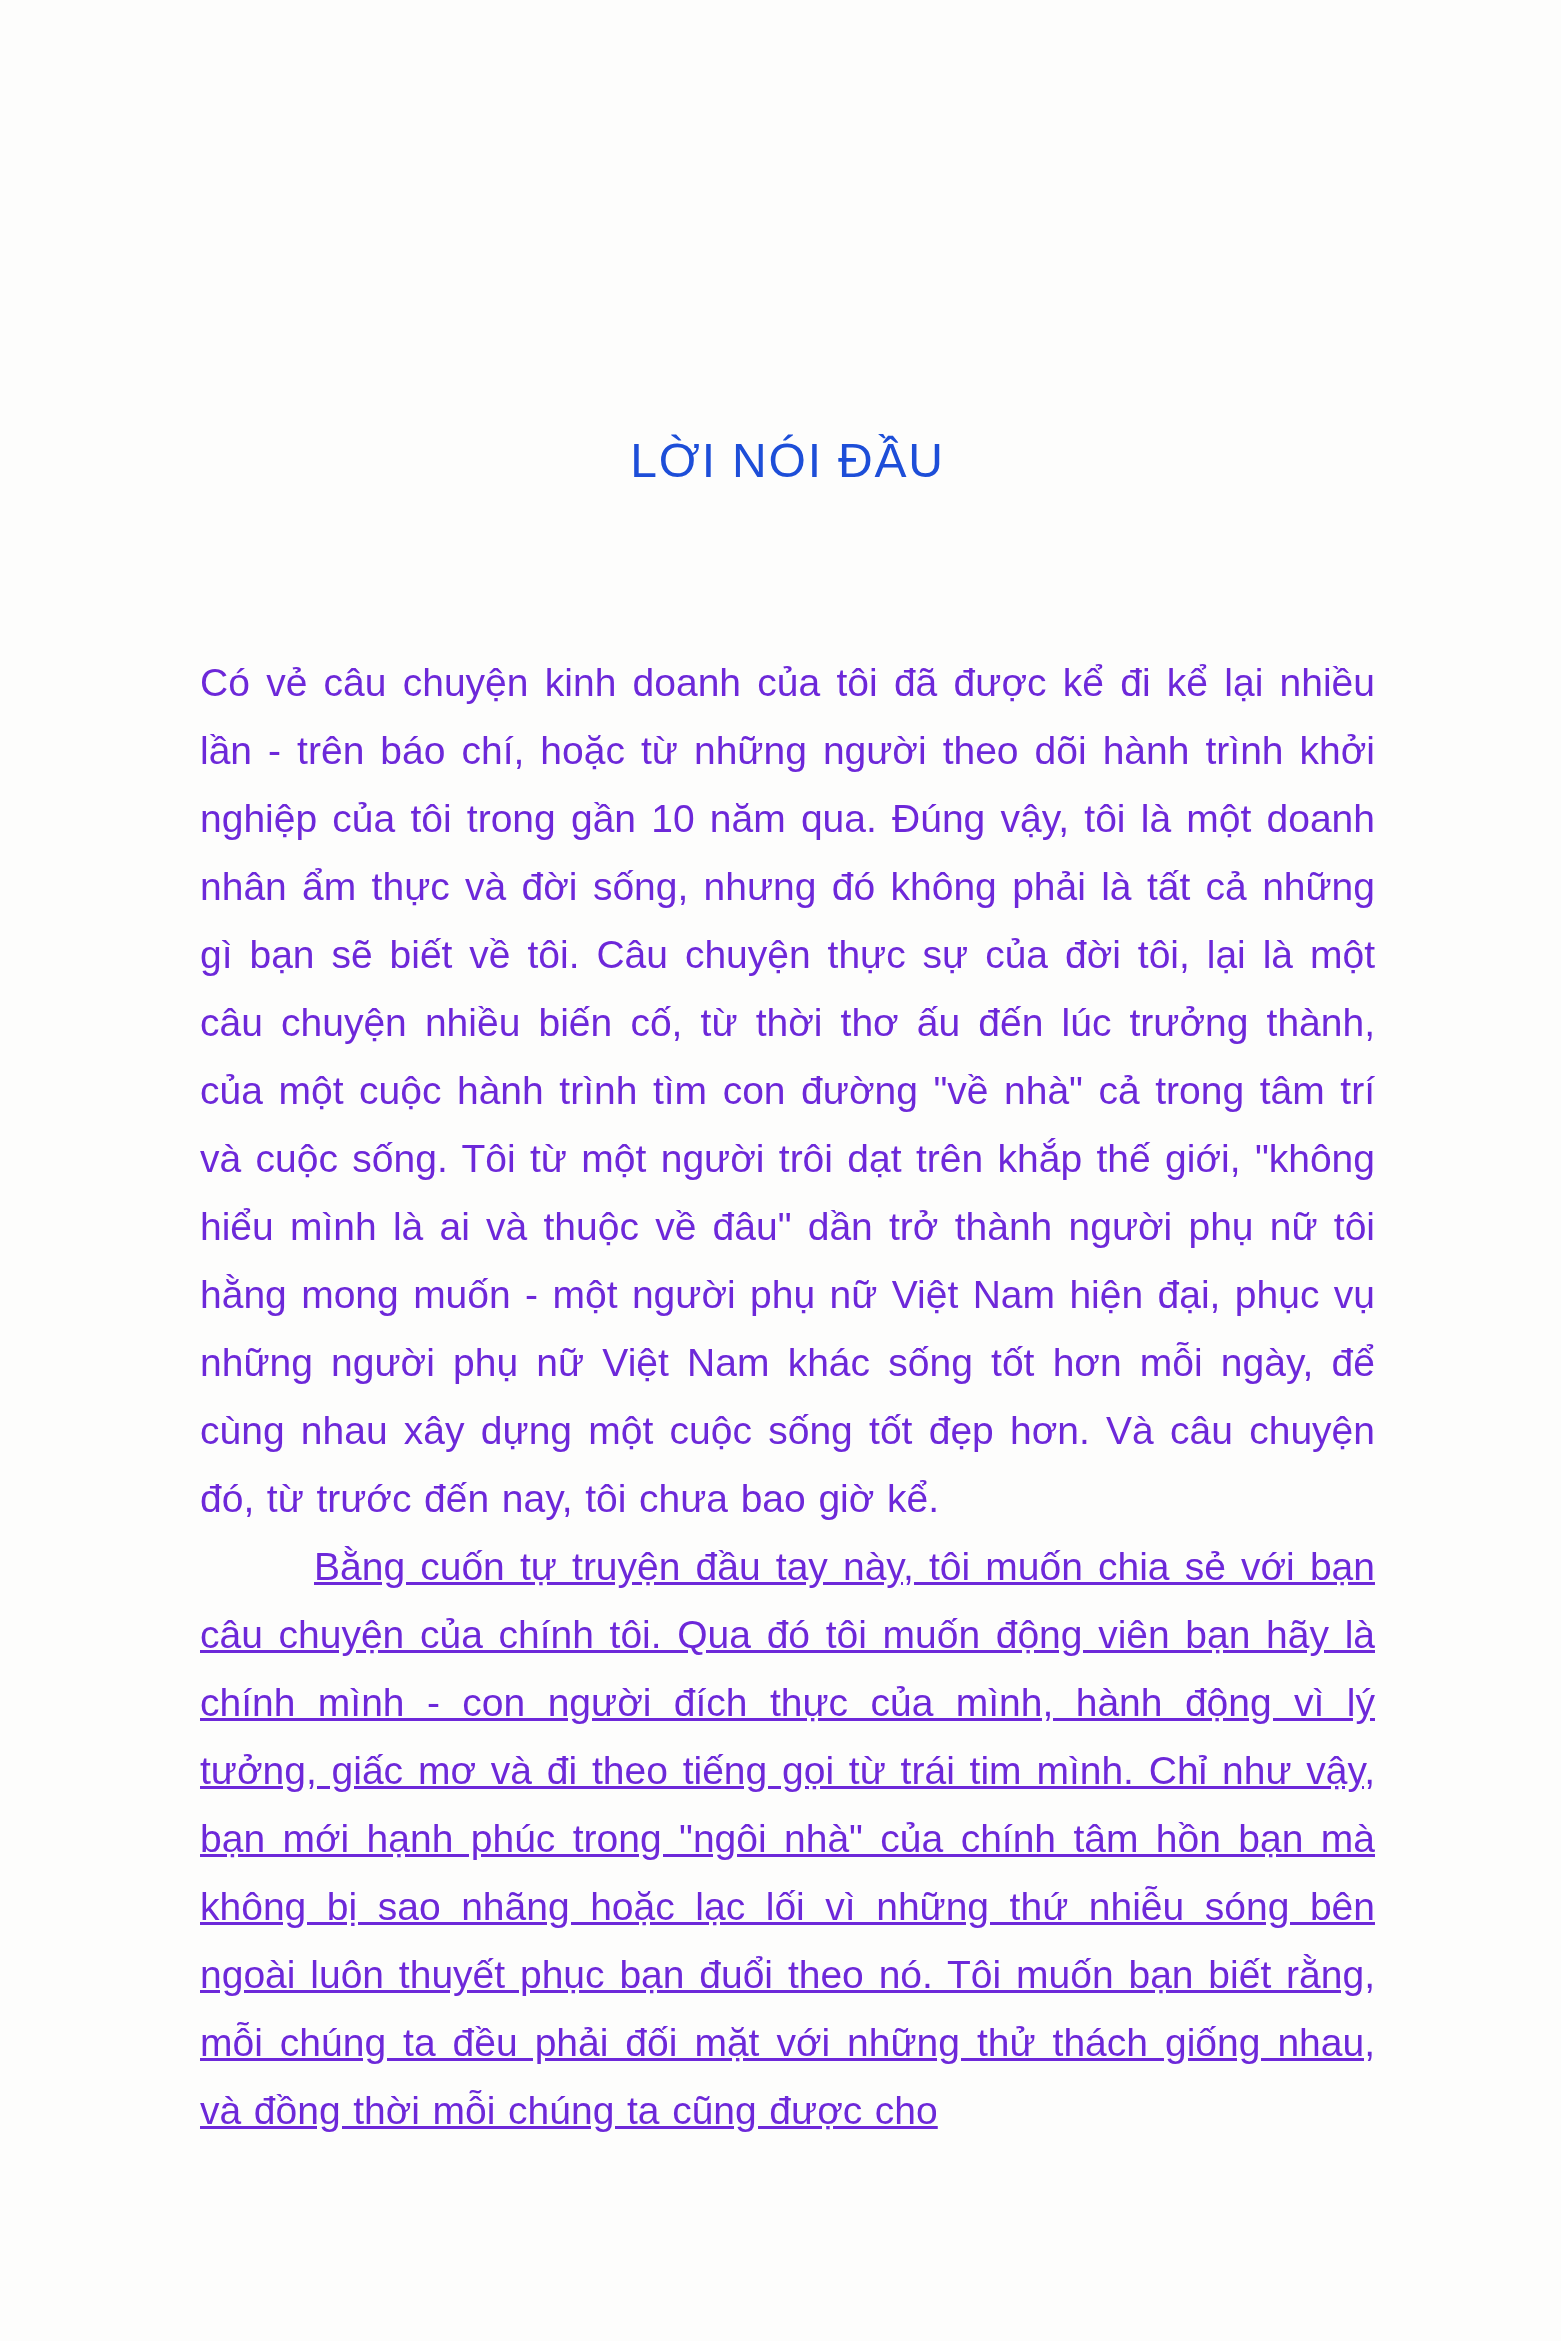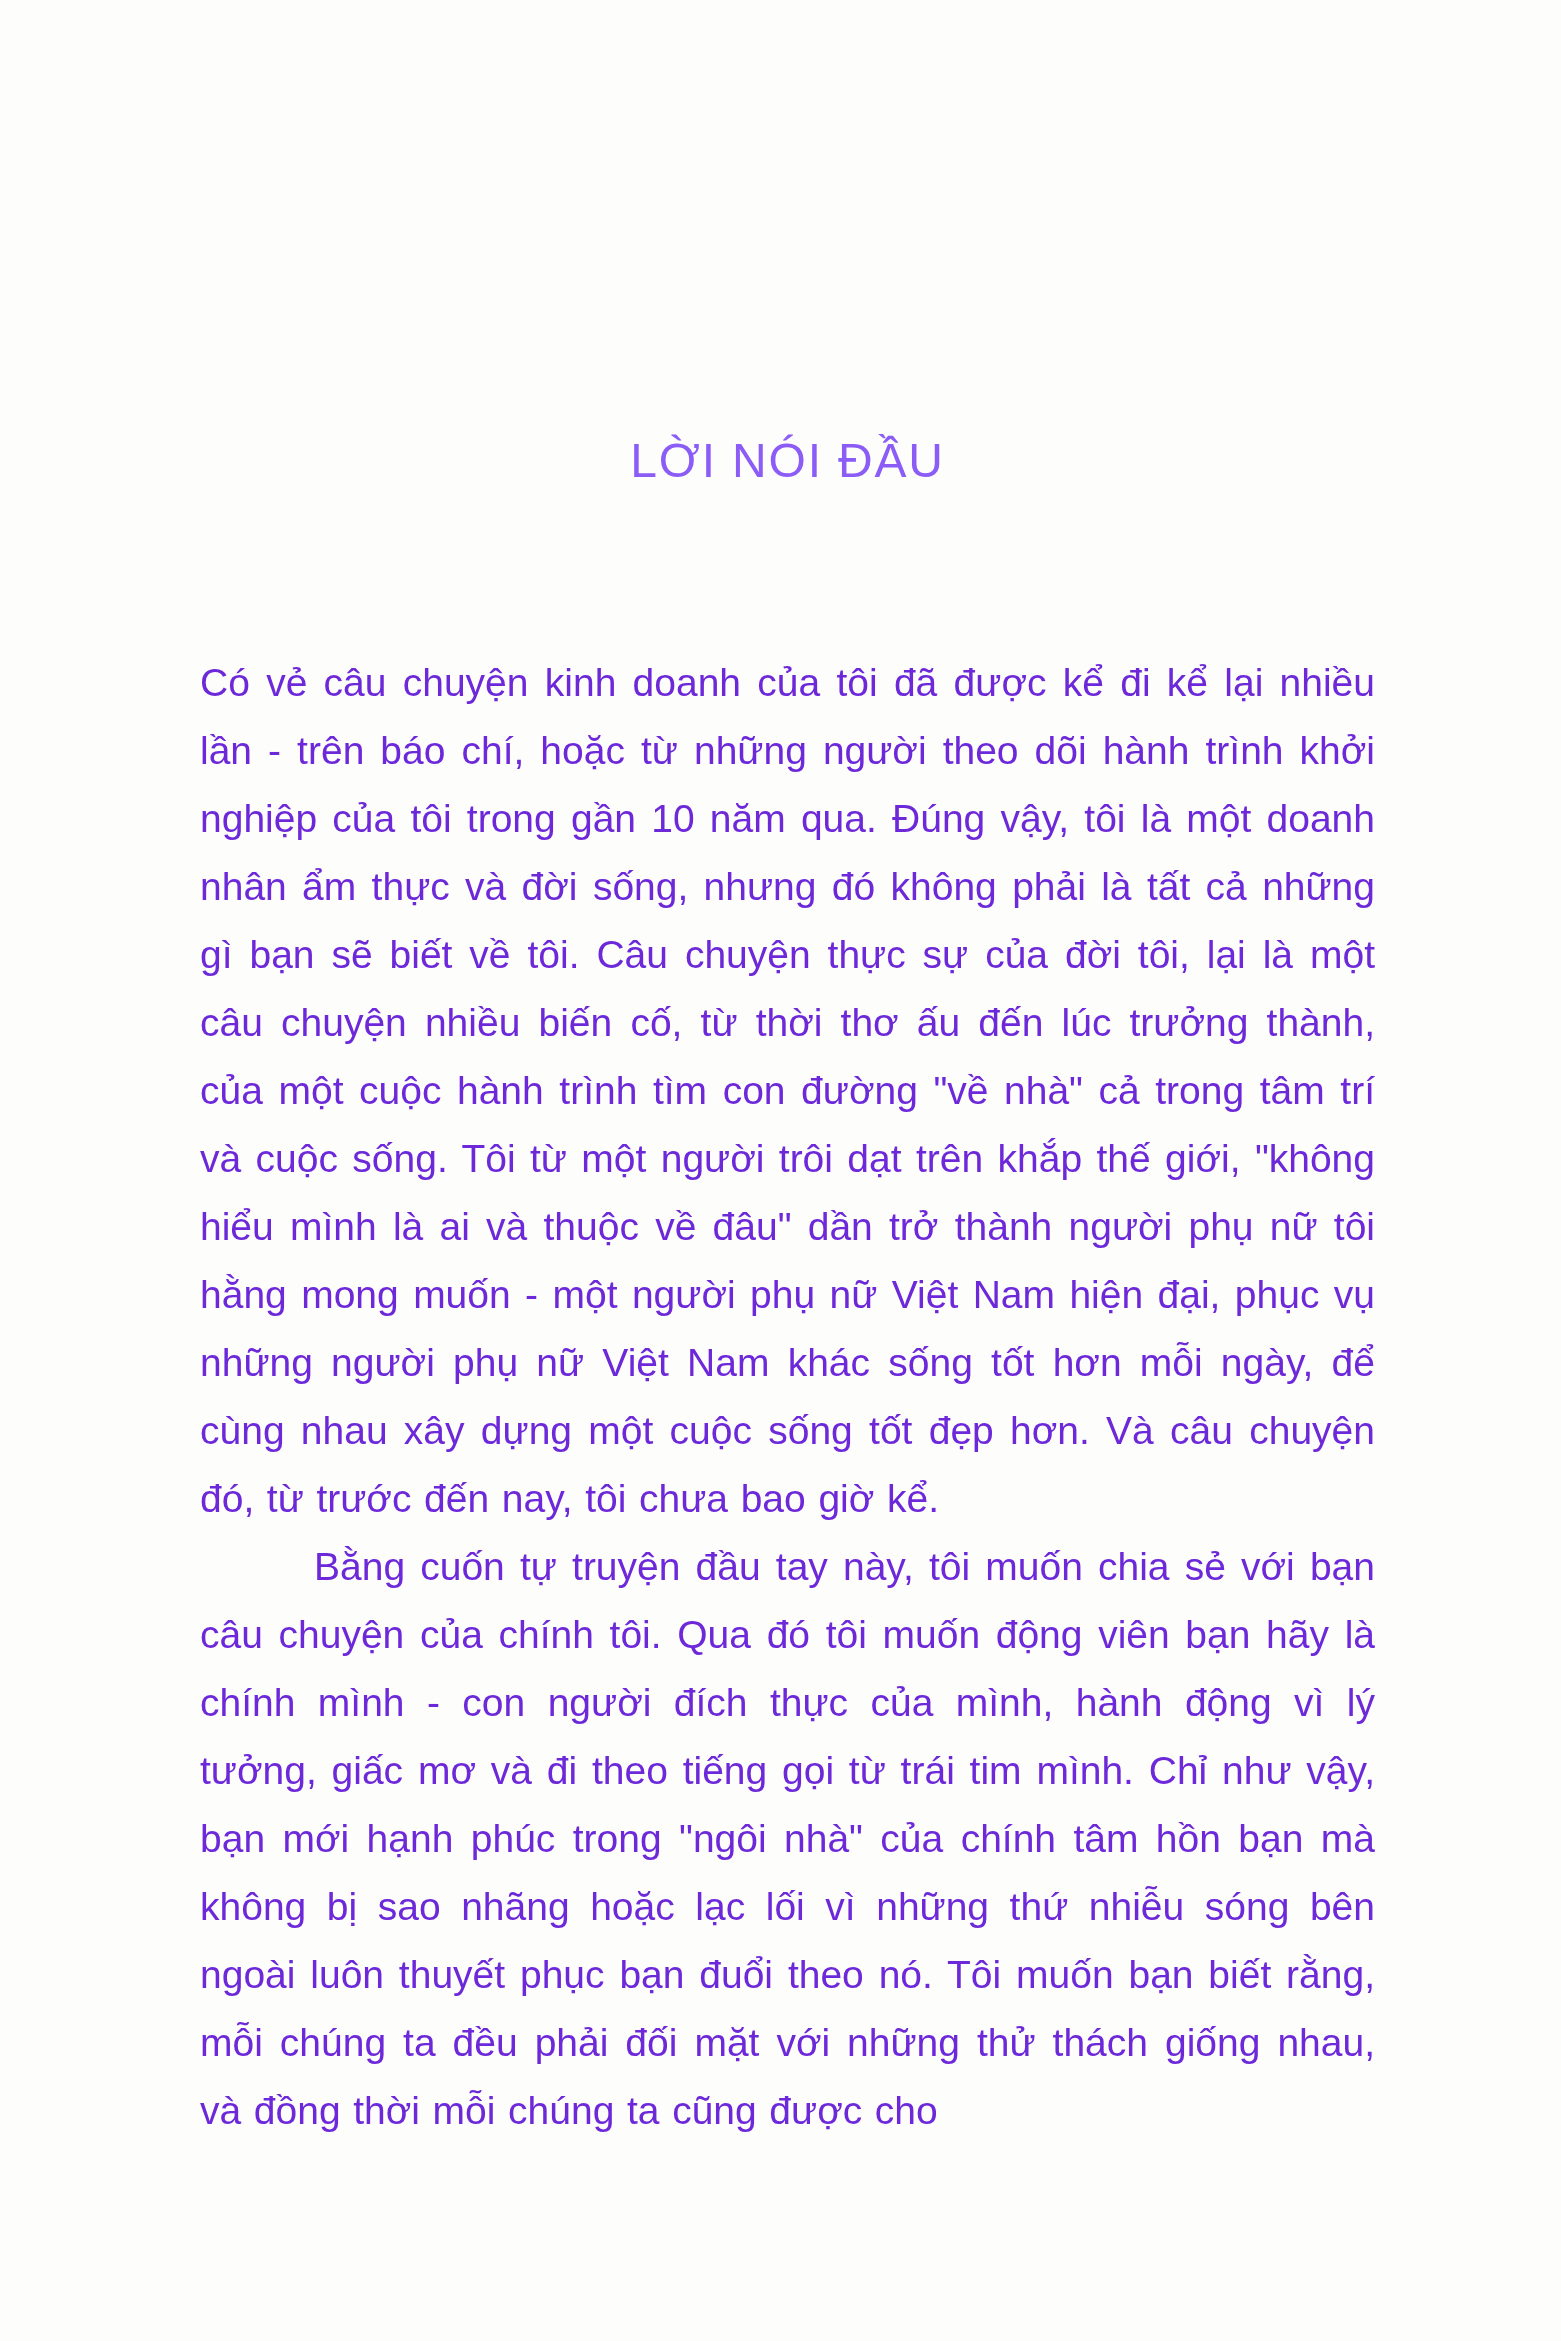--- a/index.html
+++ b/index.html
@@ -25,37 +25,38 @@
     width: 1175px;
   }
   .title {
     margin: 0;
     padding-top: 433px;
     padding-bottom: 160px;
     text-align: center;
     font-size: 48px;
     font-weight: 400;
     letter-spacing: 1.8px;
-    color: #8b5cf6;
+    color: #1d4ed8;
     line-height: 56px;
   }
   .para {
     margin: 0;
     font-size: 39px;
     line-height: 68px;
     text-align: justify;
     text-justify: inter-word;
     word-spacing: 1.8px;
     color: #6d28d9;
   }
   .para + .para {
     margin-top: 0;
   }
   .para.indented {
     text-indent: 114px;
+    text-decoration: underline;
   }
 </style>
 </head>
 <body>
 
 <div class="page">
   <div class="content">
     <h1 class="title">LỜI NÓI ĐẦU</h1>
 
     <p class="para">Có vẻ câu chuyện kinh doanh của tôi đã được kể đi kể lại nhiều lần - trên báo chí, hoặc từ những người theo dõi hành trình khởi nghiệp của tôi trong gần 10 năm qua. Đúng vậy, tôi là một doanh nhân ẩm thực và đời sống, nhưng đó không phải là tất cả những gì bạn sẽ biết về tôi. Câu chuyện thực sự của đời tôi, lại là một câu chuyện nhiều biến cố, từ thời thơ ấu đến lúc trưởng thành, của một cuộc hành trình tìm con đường "về nhà" cả trong tâm trí và cuộc sống. Tôi từ một người trôi dạt trên khắp thế giới, "không hiểu mình là ai và thuộc về đâu" dần trở thành người phụ nữ tôi hằng mong muốn - một người phụ nữ Việt Nam hiện đại, phục vụ những người phụ nữ Việt Nam khác sống tốt hơn mỗi ngày, để cùng nhau xây dựng một cuộc sống tốt đẹp hơn. Và câu chuyện đó, từ trước đến nay, tôi chưa bao giờ kể.</p>

